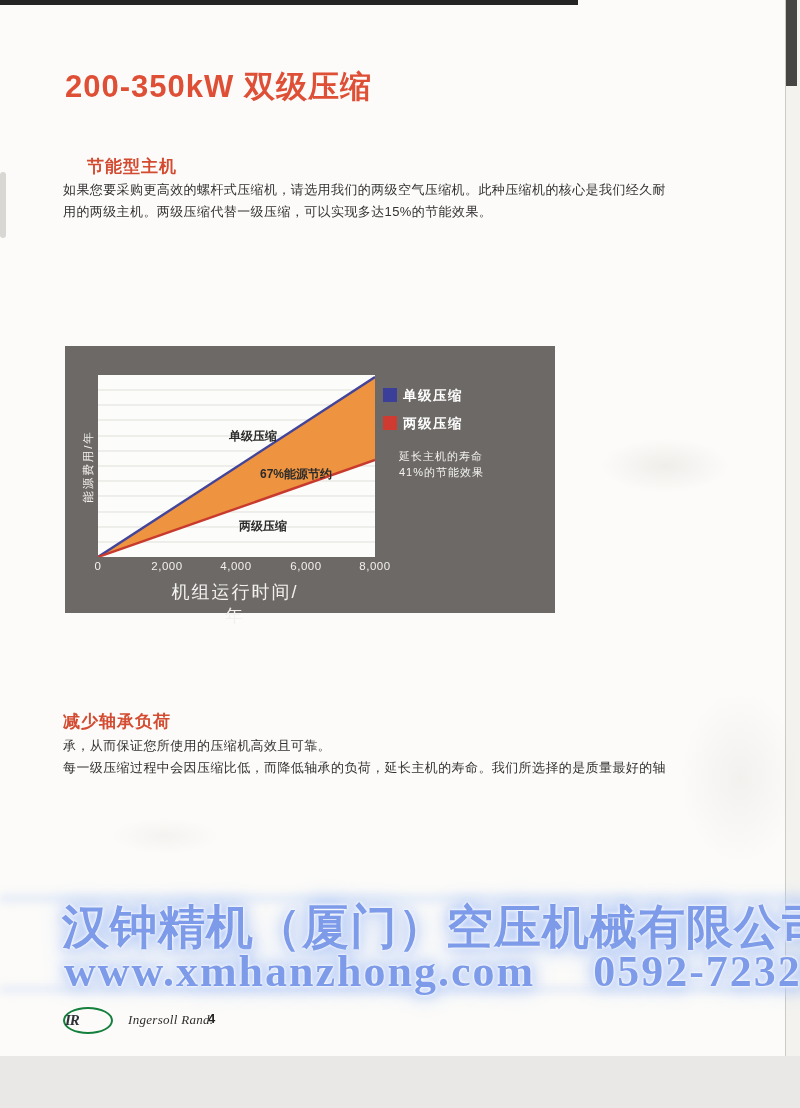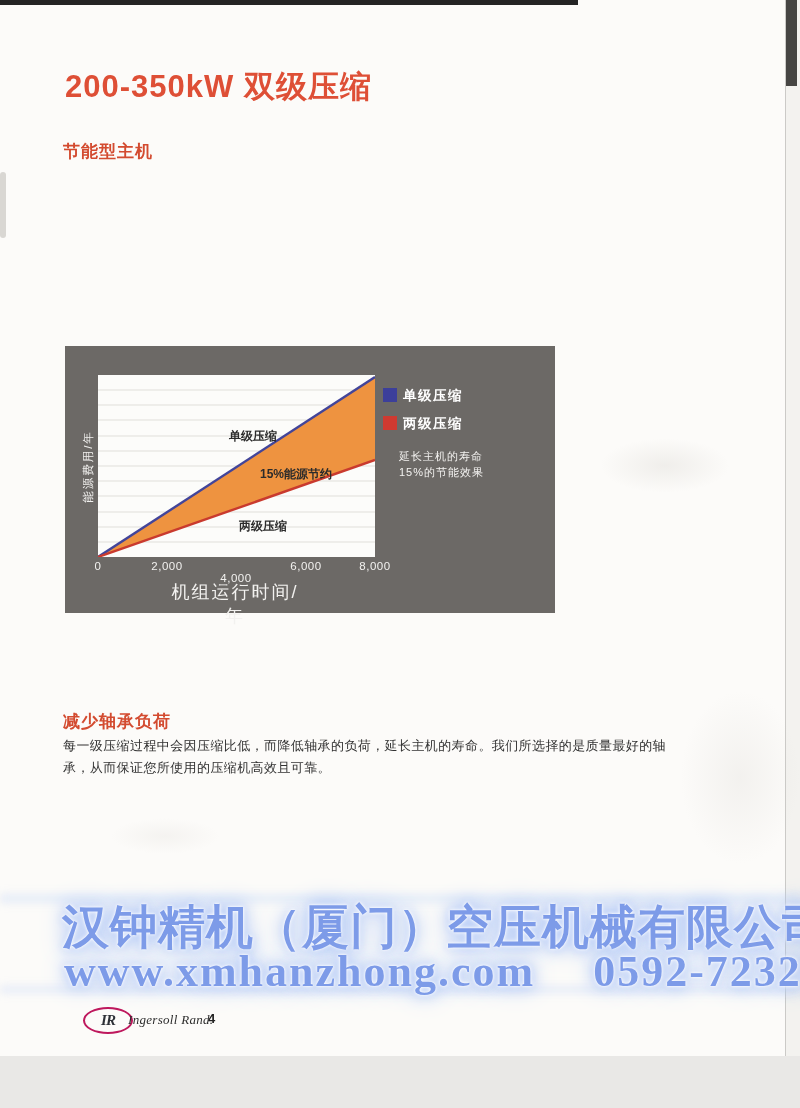--- a/index.html
+++ b/index.html
@@ -25,21 +25,21 @@
 
   
   .doc-title{
     position:absolute;left:65px;top:66px;
     font-size:31px;font-weight:bold;color:#de4f36;letter-spacing:1px;
   }
   .sec-heading{
     position:absolute;left:63px;
     font-size:17px;font-weight:bold;color:#d34b30;letter-spacing:1px;
   }
-  .h1{top:140px;} .h2{top:710px;}
+  .h1{top:155px;margin-left:24px;} .h2{top:710px;}
   .para{
     position:absolute;left:63px;width:640px;
     font-size:13px;line-height:22px;color:#323232;letter-spacing:.4px;
   }
   .p1{top:179px;} .p2{top:228px;} .p3{top:735px;}
   .tline{display:block;}
 
   
   .chart-panel{
     position:absolute;left:65px;top:346px;width:490px;height:267px;
@@ -62,21 +62,21 @@
     transform:rotate(-90deg);
   }
   .xlabel{
     position:absolute;left:100px;top:234px;width:140px;text-align:center;
     font-size:18px;color:#f2f1ef;letter-spacing:2px;
   }
   .xtick{
     position:absolute;top:214px;transform:translateX(-50%);
     font-size:11.5px;color:#f2f1ef;letter-spacing:.5px;white-space:nowrap;
   }
-  .t0{left:33px;} .t1{left:102px;text-align:right;} .t2{left:171px;margin-top:12px;} .t3{left:241px;} .t4{left:310px;}
+  .t0{left:33px;} .t1{left:102px;text-align:right;} .t2{left:171px;} .t3{left:241px;} .t4{left:310px;}
 
   .legend-swatch{position:absolute;width:14px;height:14px;}
   .sw-blue{left:318px;top:42px;background:#3c3f9a;}
   .sw-red{left:318px;top:70px;background:#cf3a31;}
   .legend-label{
     position:absolute;left:338px;font-size:13.5px;font-weight:bold;
     color:#ffffff;letter-spacing:1.5px;white-space:nowrap;
   }
   .ll-blue{top:41px;} .ll-red{top:69px;}
   .chart-note{
@@ -93,23 +93,23 @@
                 0 0 16px #aac4f6,0 0 26px #a0bcf4;
   }
   .wm1{left:62px;top:896px;font-size:47px;letter-spacing:1px;}
   .wm2{left:64px;top:946px;font-size:44px;letter-spacing:2px;}
   .wm2 .gap{display:inline-block;width:58px;}
   .wm-streak{position:absolute;left:0;width:800px;background:rgba(188,209,246,.35);filter:blur(4px);}
   .st1{top:894px;height:9px;} .st2{top:986px;height:7px;}
 
   
   .footer-logo{
-    position:absolute;left:83px;top:1007px;width:46px;height:23px;
-    border:2px solid #be185d;border-radius:50%;
-    display:flex;align-items:center;justify-content:center;
+    position:absolute;left:63px;top:1007px;width:46px;height:23px;
+    border:2px solid #15803d;border-radius:50%;
+    display:flex;align-items:center;justify-content:flex-start;
   }
   .footer-logo span{
     font-family:"Liberation Serif","DejaVu Serif",serif;
     font-style:italic;font-weight:bold;font-size:15px;color:#2e3137;letter-spacing:-1px;
   }
   .brand-name{
     position:absolute;left:128px;top:1012px;
     font-family:"Liberation Serif","DejaVu Serif",serif;
     font-style:italic;font-size:13px;color:#2d2d2d;letter-spacing:.3px;
   }
@@ -129,20 +129,22 @@
   <div class="edge-right-line"></div>
   <div class="edge-left-mark"></div>
   <div class="smudge sm1"></div>
   <div class="smudge sm2"></div>
   <div class="smudge sm3"></div>
 
   <div class="doc-title">200-350kW 双级压缩</div>
 
   <div class="sec-heading h1">节能型主机</div>
   <div class="para p1">
+    <span class="tline">如果您要采购更高效的螺杆式压缩机，请选用我们的两级空气压缩机。此种压缩机的核心是我们经久耐</span>
+    <span class="tline">用的两级主机。两级压缩代替一级压缩，可以实现多达15%的节能效果。</span>
   </div>
 
   <div class="chart-panel">
     <div class="plot">
       <svg width="277" height="182" viewBox="0 0 277 182">
         <g stroke="#e0dfda" stroke-width="1">
           <line x1="0" y1="15" x2="277" y2="15"></line>
           <line x1="0" y1="30" x2="277" y2="30"></line>
           <line x1="0" y1="45" x2="277" y2="45"></line>
           <line x1="0" y1="61" x2="277" y2="61"></line>
@@ -152,47 +154,47 @@
           <line x1="0" y1="121" x2="277" y2="121"></line>
           <line x1="0" y1="137" x2="277" y2="137"></line>
           <line x1="0" y1="152" x2="277" y2="152"></line>
           <line x1="0" y1="167" x2="277" y2="167"></line>
         </g>
         <polygon points="0,182 277,2 277,85" fill="#ee9340"></polygon>
         <line x1="0" y1="182" x2="277" y2="2" stroke="#42459a" stroke-width="2.4"></line>
         <line x1="0" y1="182" x2="277" y2="85" stroke="#c93a2e" stroke-width="2.4"></line>
       </svg>
       <span class="plot-label lbl-single">单级压缩</span>
-      <span class="plot-label lbl-save">15%能源节约</span>
+      <span class="plot-label lbl-save">67%能源节约</span>
       <span class="plot-label lbl-two">两级压缩</span>
     </div>
 
     <div class="ylabel">能源费用/年</div>
     <div class="xlabel">机组运行时间/年</div>
     <span class="xtick t0">0</span>
     <span class="xtick t1">2,000</span>
     <span class="xtick t2">4,000</span>
     <span class="xtick t3">6,000</span>
     <span class="xtick t4">8,000</span>
 
     <div class="legend-swatch sw-blue"></div>
     <span class="legend-label ll-blue">单级压缩</span>
     <div class="legend-swatch sw-red"></div>
     <span class="legend-label ll-red">两级压缩</span>
 
     <div class="chart-note">
       <span class="tline">延长主机的寿命</span>
-      <span class="tline">15%的节能效果</span>
+      <span class="tline">41%的节能效果</span>
     </div>
   </div>
 
   <div class="sec-heading h2">减少轴承负荷</div>
   <div class="para p3">
+    <span class="tline">承，从而保证您所使用的压缩机高效且可靠。</span>
     <span class="tline">每一级压缩过程中会因压缩比低，而降低轴承的负荷，延长主机的寿命。我们所选择的是质量最好的轴</span>
-    <span class="tline">承，从而保证您所使用的压缩机高效且可靠。</span>
   </div>
 
   <div class="wm-streak st1"></div>
   <div class="wm-streak st2"></div>
   <div class="wm wm1">汉钟精机（厦门）空压机械有限公司</div>
   <div class="wm wm2">
     <span>www.xmhanzhong.com</span><span class="gap"></span><span>0592-7232887</span>
   </div>
 
   <div class="footer-logo">

